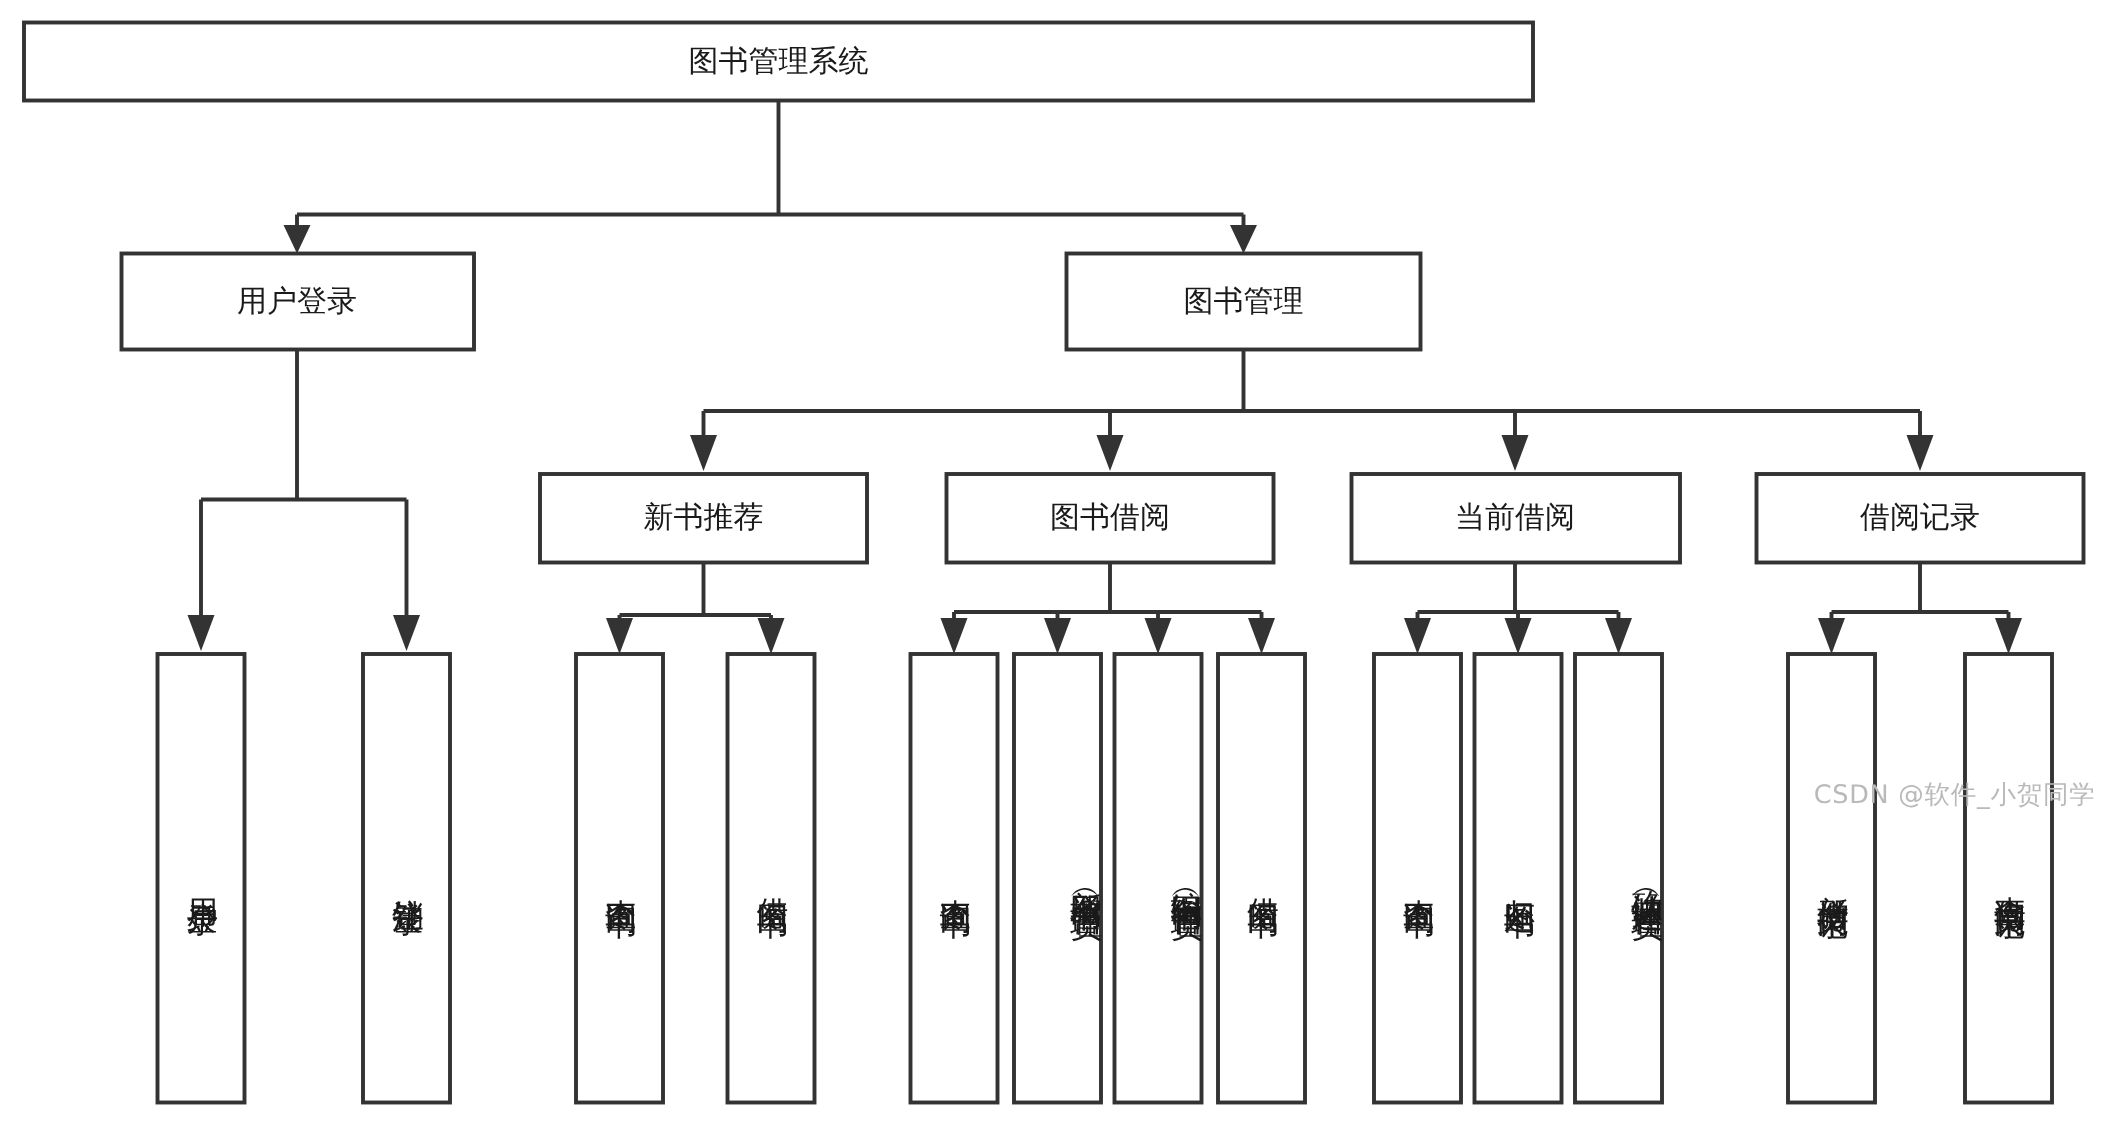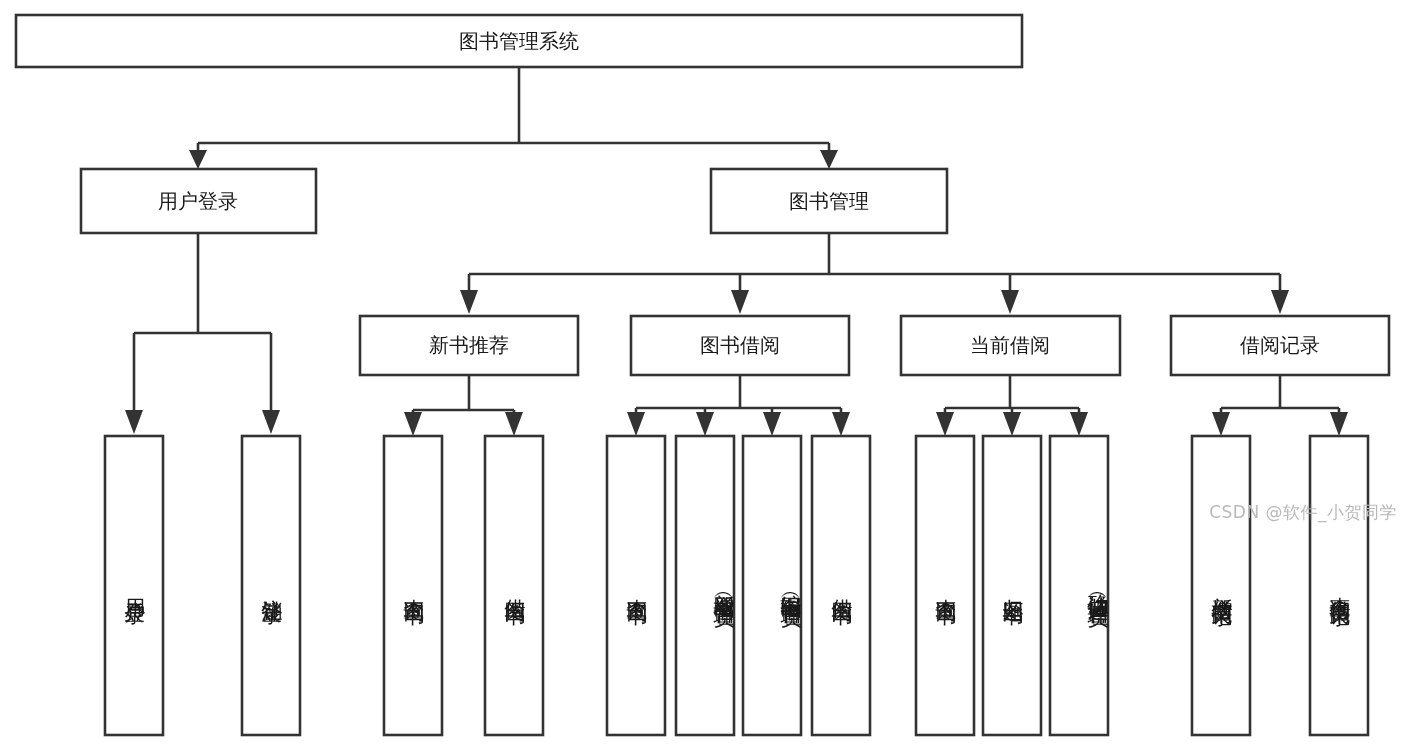--- a/index.html
+++ b/index.html
@@ -62,21 +62,21 @@
     letter-spacing: 2px;
     display: flex;
     align-items: center;
     justify-content: center;
     white-space: nowrap;
     pointer-events: none;
   }
   .watermark {
     position: absolute;
     right: 8px;
-    bottom: 20px;
+    bottom: 3px;
     font-family: "DejaVu Sans", "Liberation Sans", sans-serif;
     font-size: 17px;
     color: #b9b9b9;
     letter-spacing: 0.5px;
     white-space: nowrap;
   }
 </style>
 </head>
 <body>
 

